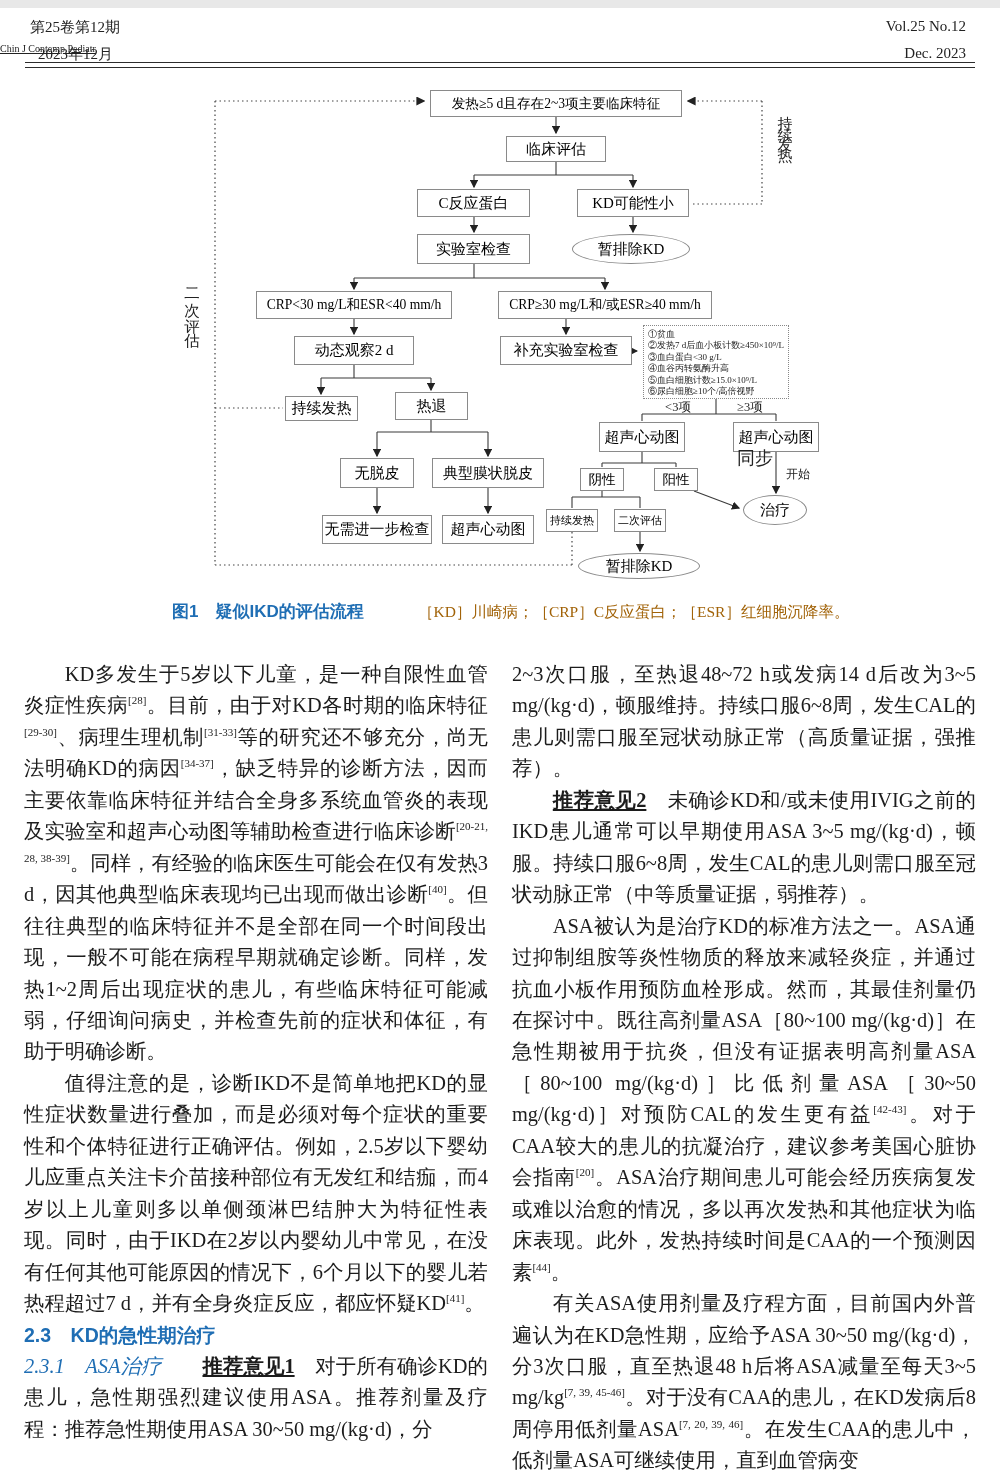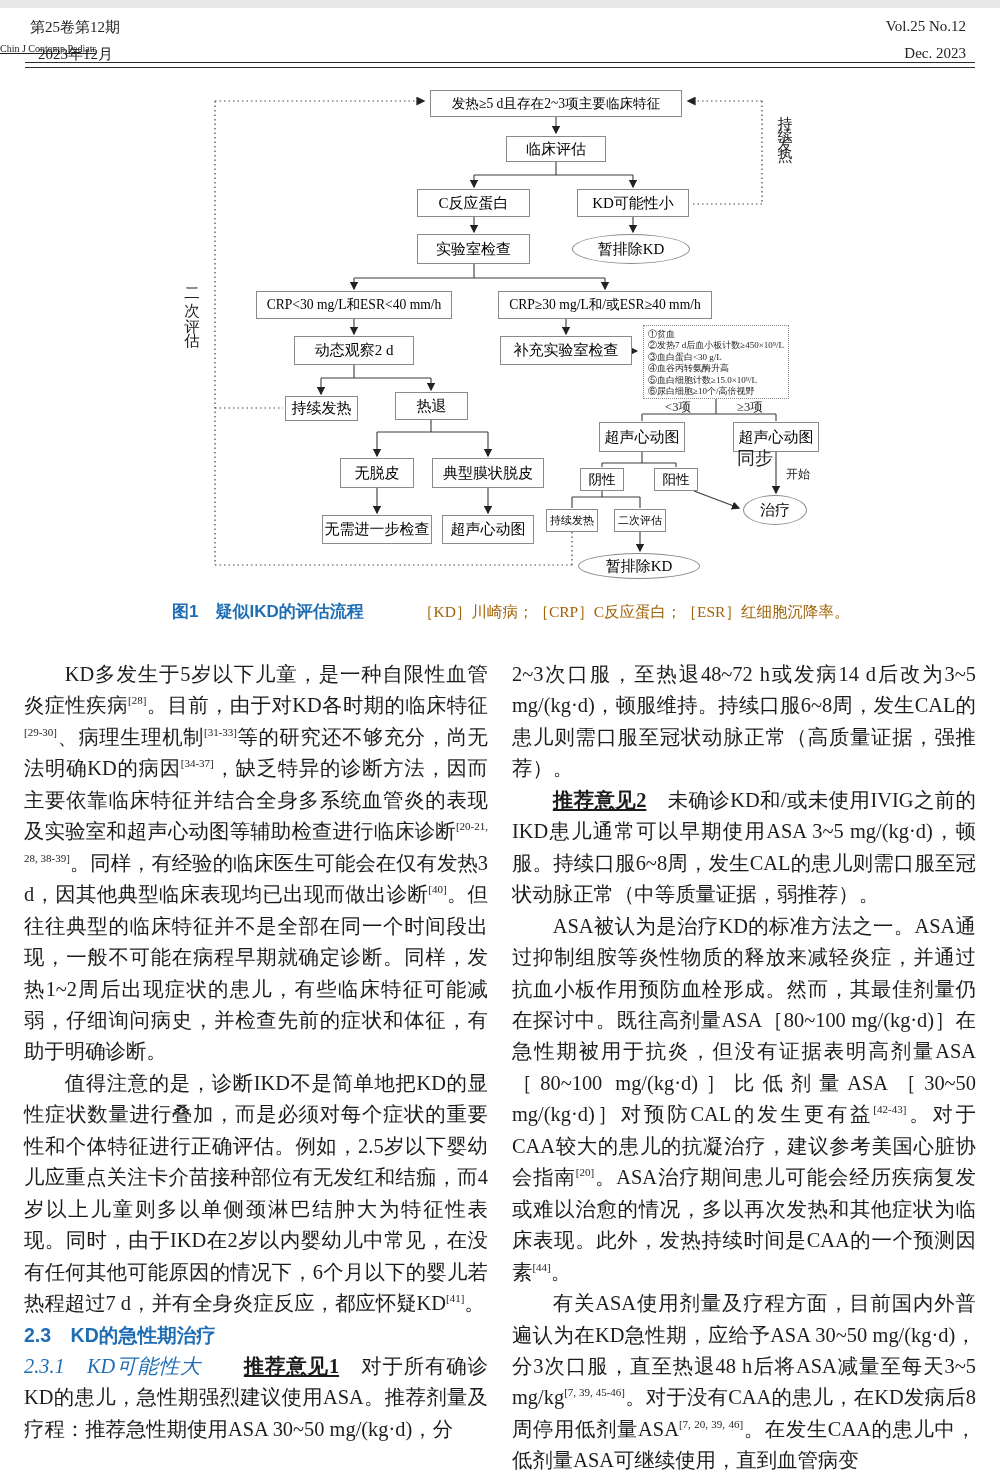--- a/index.html
+++ b/index.html
@@ -142,21 +142,21 @@
   <div class="fc-vtext" style="left:181px;top:268px;letter-spacing:15px;font-size:15.5px">二次评估</div>
   <div class="fc-vtext" style="left:775px;top:96px;letter-spacing:11px">持续发热</div>
 
   <div class="fig-caption-title">图1　疑似IKD的评估流程</div>
   <div class="fig-caption-legend">［KD］川崎病；［CRP］C反应蛋白；［ESR］红细胞沉降率。</div>
 
   <div class="col col-left">
     <p class="indent"><span>KD多发生于5岁以下儿童，是一种自限性血管炎症性疾病</span><span class="sup">[28]</span><span>。目前，由于对KD各时期的临床特征</span><span class="sup">[29-30]</span><span>、病理生理机制</span><span class="sup">[31-33]</span><span>等的研究还不够充分，尚无法明确KD的病因</span><span class="sup">[34-37]</span><span>，缺乏特异的诊断方法，因而主要依靠临床特征并结合全身多系统血管炎的表现及实验室和超声心动图等辅助检查进行临床诊断</span><span class="sup">[20-21, 28, 38-39]</span><span>。同样，有经验的临床医生可能会在仅有发热3 d，因其他典型临床表现均已出现而做出诊断</span><span class="sup">[40]</span><span>。但往往典型的临床特征并不是全部在同一个时间段出现，一般不可能在病程早期就确定诊断。同样，发热1~2周后出现症状的患儿，有些临床特征可能减弱，仔细询问病史，并检查先前的症状和体征，有助于明确诊断。</span></p>
     <p class="indent"><span>值得注意的是，诊断IKD不是简单地把KD的显性症状数量进行叠加，而是必须对每个症状的重要性和个体特征进行正确评估。例如，2.5岁以下婴幼儿应重点关注卡介苗接种部位有无发红和结痂，而4岁以上儿童则多以单侧颈淋巴结肿大为特征性表现。同时，由于IKD在2岁以内婴幼儿中常见，在没有任何其他可能原因的情况下，6个月以下的婴儿若热程超过7 d，并有全身炎症反应，都应怀疑KD</span><span class="sup">[41]</span><span>。</span></p>
     <p class="h23">2.3　KD的急性期治疗</p>
-    <p><span class="blue kai">2.3.1　KD可能性大</span><span>　　</span><span class="b">推荐意见1</span><span>　对于所有确诊KD的患儿，急性期强烈建议使用ASA。推荐剂量及疗程：推荐急性期使用ASA 30~50 mg/(kg·d)，分</span></p>
+    <p><span class="blue kai">2.3.1　ASA治疗</span><span>　　</span><span class="b">推荐意见1</span><span>　对于所有确诊KD的患儿，急性期强烈建议使用ASA。推荐剂量及疗程：推荐急性期使用ASA 30~50 mg/(kg·d)，分</span></p>
   </div>
   <div class="col col-right">
     <p><span>2~3次口服，至热退48~72 h或发病14 d后改为3~5 mg/(kg·d)，顿服维持。持续口服6~8周，发生CAL的患儿则需口服至冠状动脉正常（高质量证据，强推荐）。</span></p>
     <p class="indent"><span class="b">推荐意见2</span><span>　未确诊KD和/或未使用IVIG之前的IKD患儿通常可以早期使用ASA 3~5 mg/(kg·d)，顿服。持续口服6~8周，发生CAL的患儿则需口服至冠状动脉正常（中等质量证据，弱推荐）。</span></p>
     <p class="indent"><span>ASA被认为是治疗KD的标准方法之一。ASA通过抑制组胺等炎性物质的释放来减轻炎症，并通过抗血小板作用预防血栓形成。然而，其最佳剂量仍在探讨中。既往高剂量ASA［80~100 mg/(kg·d)］在急性期被用于抗炎，但没有证据表明高剂量ASA［80~100 mg/(kg·d)］比低剂量ASA［30~50 mg/(kg·d)］对预防CAL的发生更有益</span><span class="sup">[42-43]</span><span>。对于CAA较大的患儿的抗凝治疗，建议参考美国心脏协会指南</span><span class="sup">[20]</span><span>。ASA治疗期间患儿可能会经历疾病复发或难以治愈的情况，多以再次发热和其他症状为临床表现。此外，发热持续时间是CAA的一个预测因素</span><span class="sup">[44]</span><span>。</span></p>
     <p class="indent"><span>有关ASA使用剂量及疗程方面，目前国内外普遍认为在KD急性期，应给予ASA 30~50 mg/(kg·d)，分3次口服，直至热退48 h后将ASA减量至每天3~5 mg/kg</span><span class="sup">[7, 39, 45-46]</span><span>。对于没有CAA的患儿，在KD发病后8周停用低剂量ASA</span><span class="sup">[7, 20, 39, 46]</span><span>。在发生CAA的患儿中，低剂量ASA可继续使用，直到血管病变</span></p>
   </div>
 
 </div>
 

